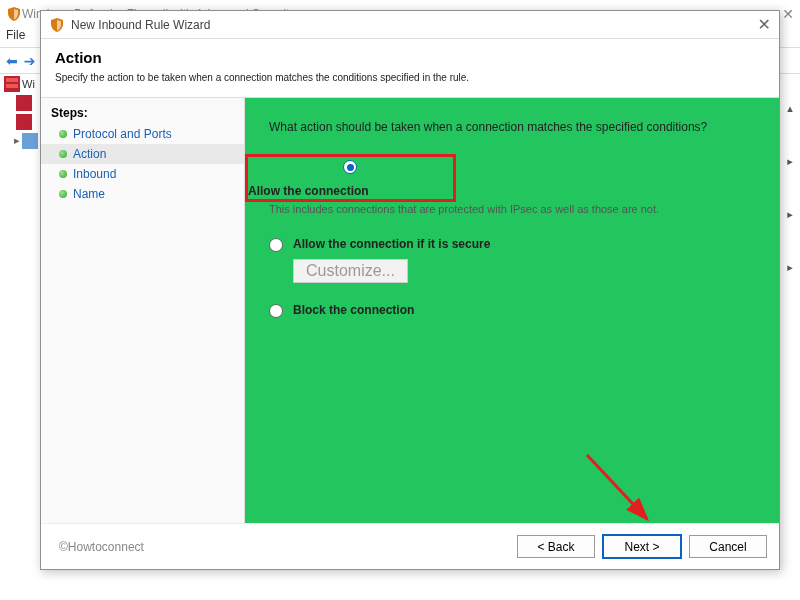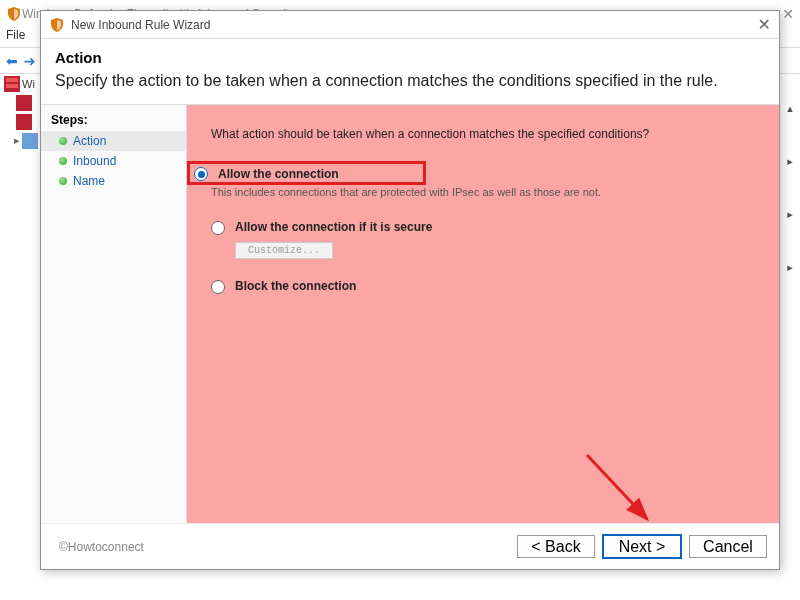--- a/index.html
+++ b/index.html
@@ -88,21 +88,21 @@
   }
   .grip-col span { color:#555; font-size:11px; }
 
   
   .dialog {
     position: absolute;
     top: 10px;
     left: 40px;
     width: 740px;
     height: 560px;
-    background: #fca5a5;
+    background: #22c55e;
     border: 1px solid #8f8f8f;
     box-shadow: 2px 2px 10px rgba(0,0,0,0.25);
     display: flex;
     flex-direction: column;
   }
   .dialog-titlebar {
     height: 28px;
     display: flex;
     align-items: center;
     gap: 6px;
@@ -118,31 +118,31 @@
     border-bottom: 1px solid #ddd;
     background: #fff;
   }
   .dialog-header h1 {
     margin: 0 0 6px 0;
     font-size: 15px;
     font-weight: bold;
   }
   .dialog-header p {
     margin: 0;
-    font-size: 16px;
+    font-size: 10px;
     color: #222;
   }
 
   .dialog-body {
     flex: 1;
     display: flex;
     overflow: hidden;
   }
   .steps-pane {
-    width: 146px;
+    width: 204px;
     background: #fafafa;
     border-right: 1px solid #ddd;
     padding: 4px 0;
   }
   .steps-title {
     font-weight: bold;
     font-size: 12px;
     padding: 4px 10px;
   }
   .step {
@@ -203,31 +203,31 @@
   .opt-title { font-weight: bold; font-size: 12px; }
   .opt-desc { font-size: 11px; color: #555; margin-top: 3px; line-height: 1.4; max-width: 460px; }
 
   .hl-red {
     border: 3px solid #e02020;
     padding: 2px 4px 1px 0;
     margin: -4px -6px -3px -24px;
     display: inline-flex;
     align-items: center;
     gap: 10px;
+    flex-direction: column;
   }
   .hl-red .radio { margin-left: 4px; }
 
   .customize-btn {
     margin-top: 8px;
     padding: 2px 12px;
-    font-size: 10px;
+    font-size: 16px;
     border: 1px solid #ccc;
     background: #f2f2f2;
     color: #9a9a9a;
-    font-family: Liberation Mono, monospace;
   }
 
   .dialog-footer {
     height: 46px;
     display: flex;
     align-items: center;
     padding: 0 12px;
     gap: 8px;
     border-top: 1px solid #eee;
     background: #fff;
@@ -236,21 +236,21 @@
     color: #888;
     font-size: 12px;
     margin-right: auto;
     margin-left: 6px;
   }
   .btn {
     min-width: 78px;
     height: 23px;
     border: 1px solid #9a9a9a;
     background: #fdfdfd;
-    font-size: 16px;
+    font-size: 12px;
     padding: 0 10px;
     cursor: pointer;
   }
   .btn.primary {
     border-color: #0a63c2;
     outline: 1px solid #0a63c2;
   }
 
   
   .arrow-ann {
@@ -330,20 +330,24 @@
   </div>
 
   <div class="dialog-header">
     <h1>Action</h1>
     <p>Specify the action to be taken when a connection matches the conditions specified in the rule.</p>
   </div>
 
   <div class="dialog-body">
     <div class="steps-pane">
       <div class="steps-title">Steps:</div>
+      <div class="step">
+        <span class="bullet"></span>
+        <span>Protocol and Ports</span>
+      </div>
       <div class="step current">
         <span class="bullet"></span>
         <span>Action</span>
       </div>
       <div class="step">
         <span class="bullet"></span>
         <span>Inbound</span>
       </div>
       <div class="step">
         <span class="bullet"></span>

